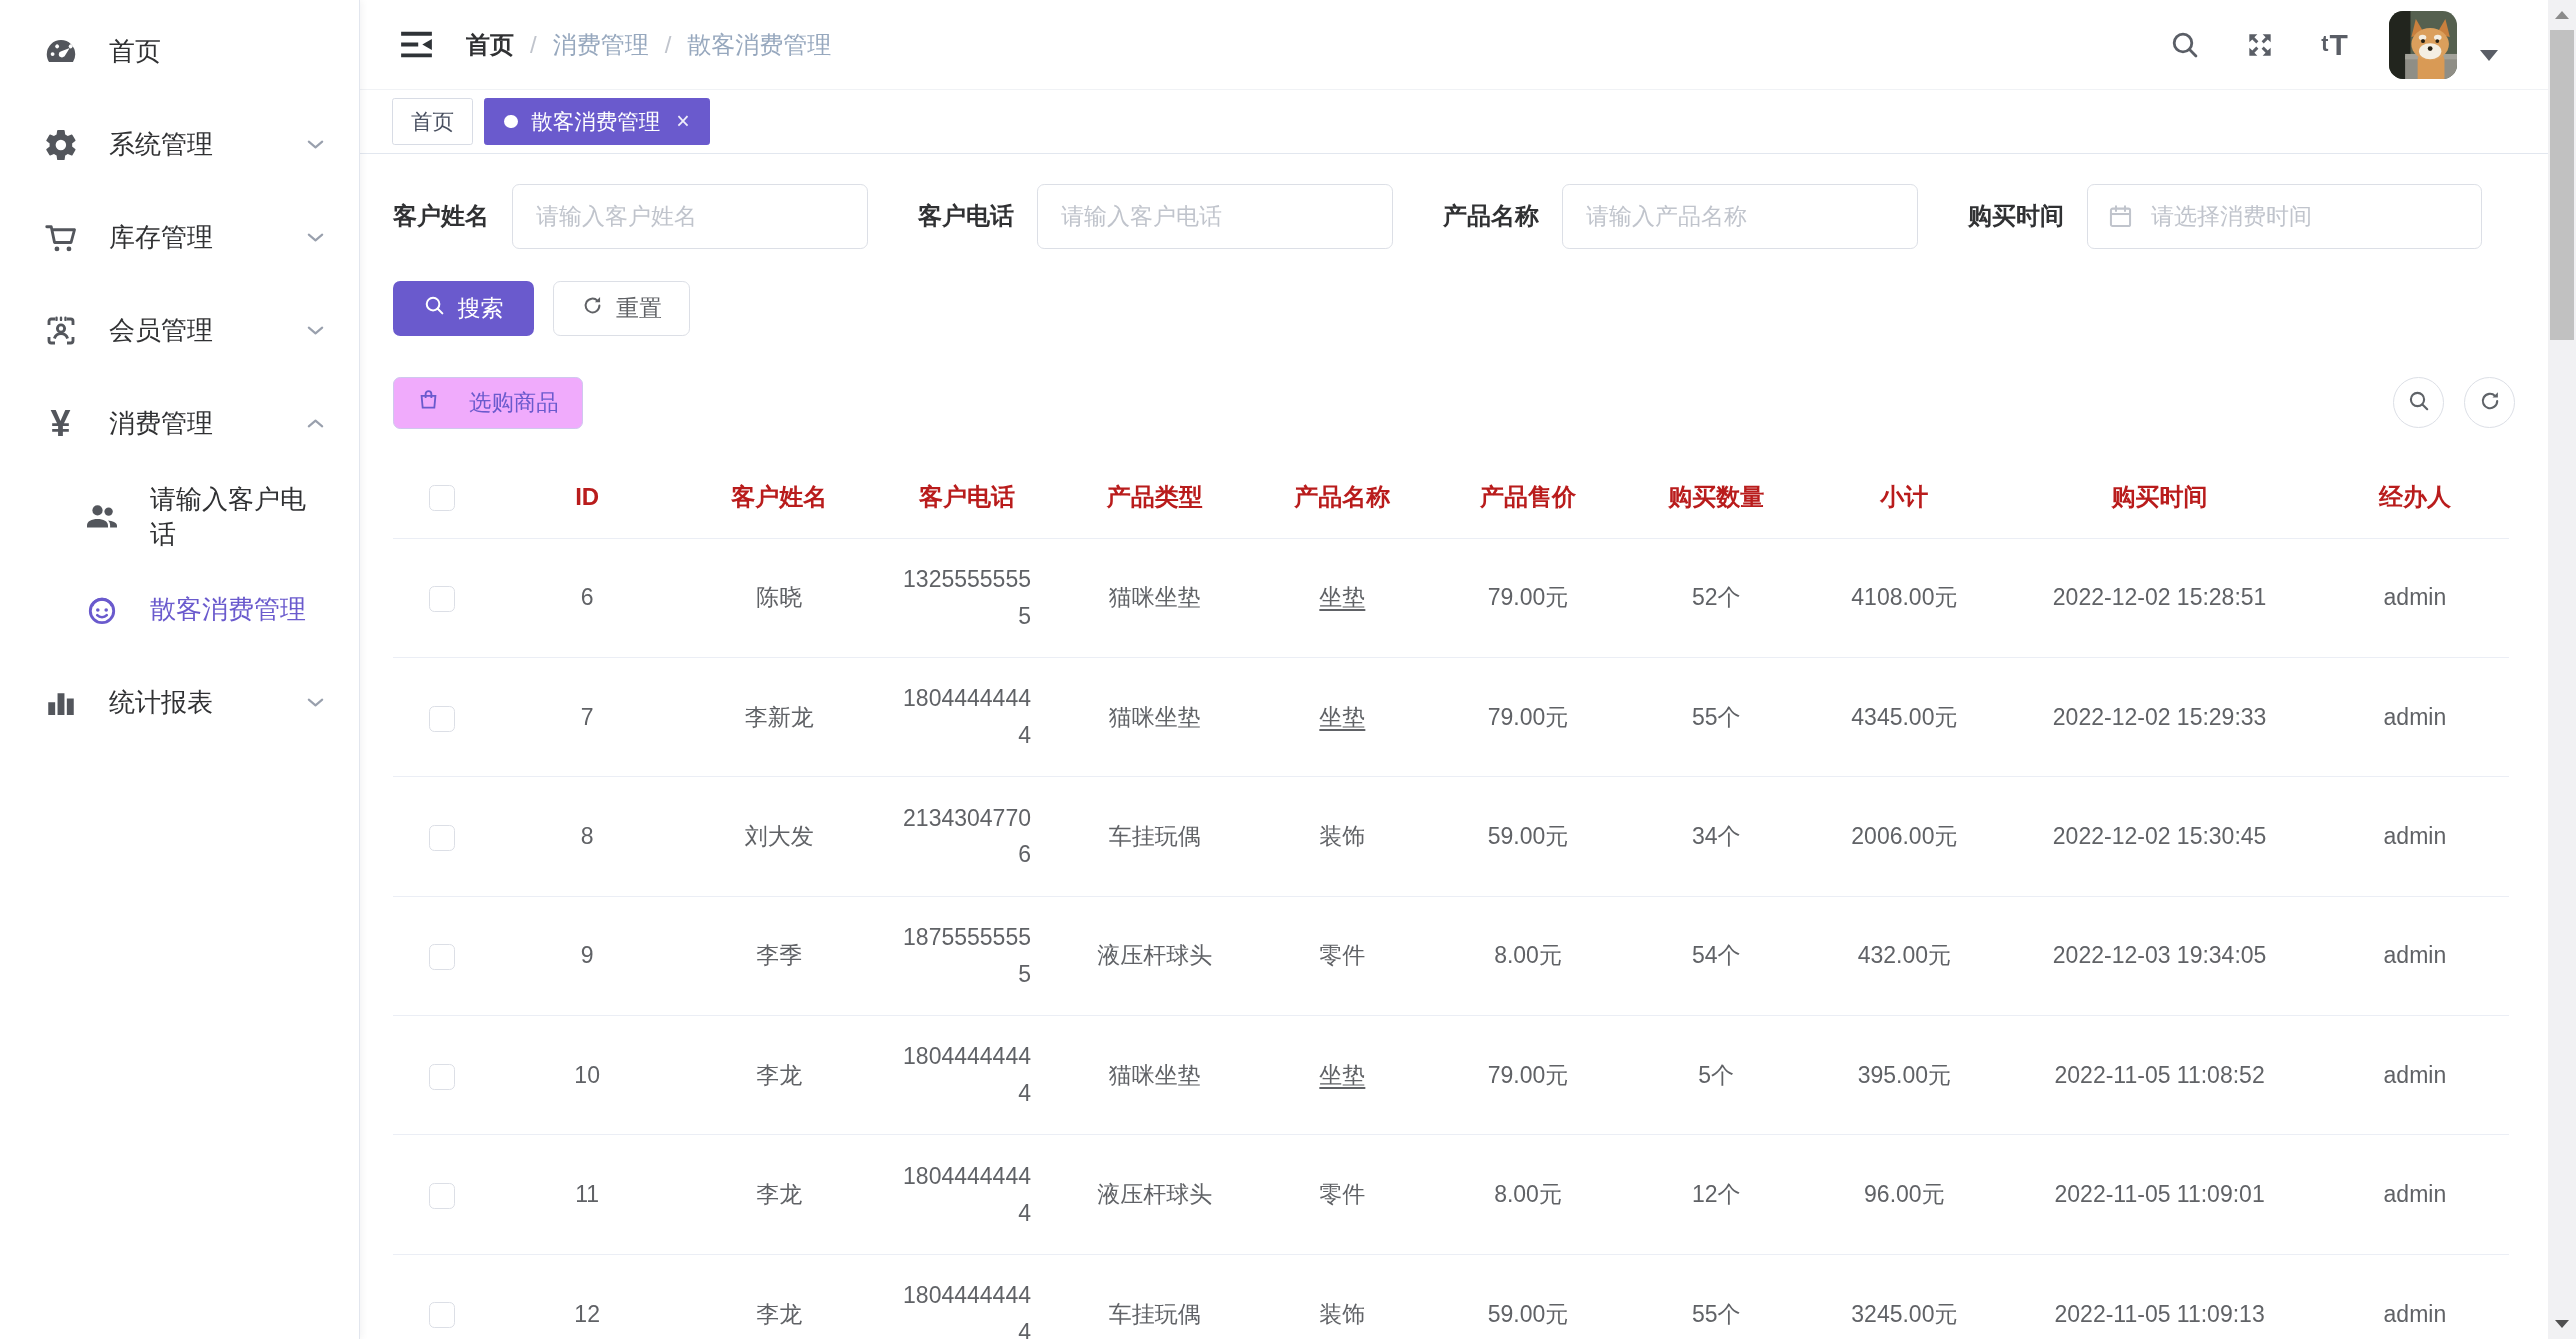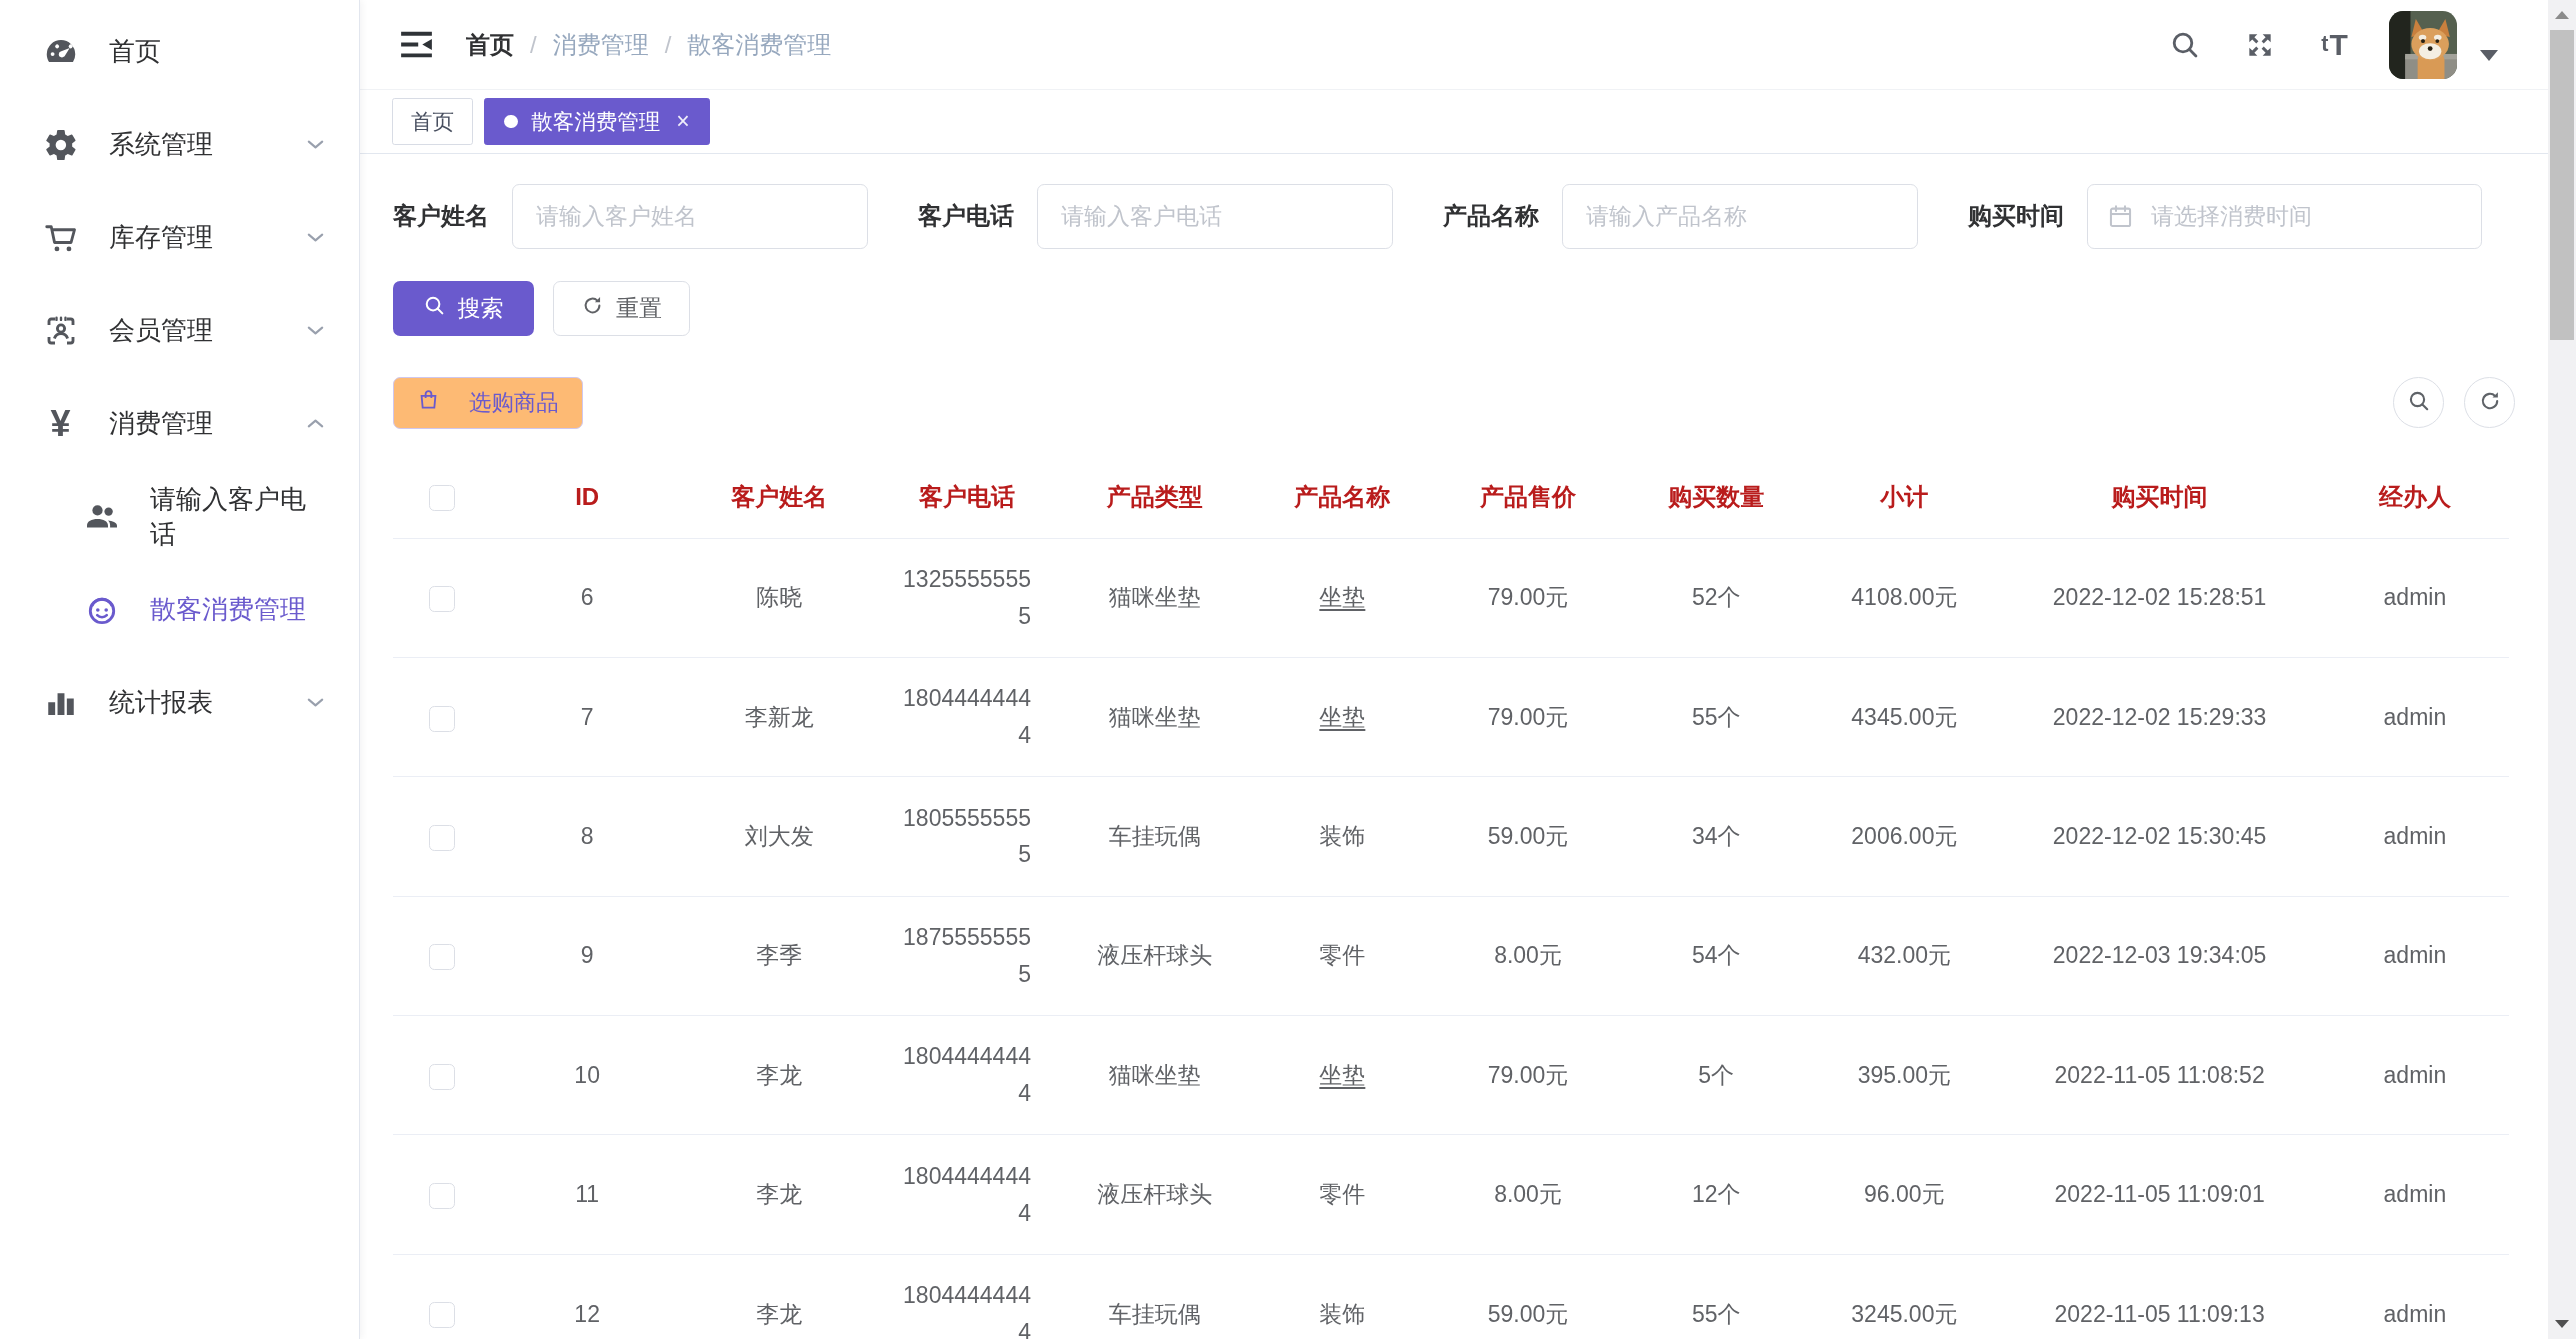--- a/index.html
+++ b/index.html
@@ -67,21 +67,21 @@
   .cal-icon { position:absolute; left:19.7px; color:#c0c4cc; width:27px; height:27px; display:flex;}
   .cal-icon svg { width:27px; height:27px; }
 
   .btn-row { margin-top:32px; display:flex; gap:19.7px; }
   .btn { display:inline-flex; align-items:center; justify-content:center; gap:11.6px; cursor:pointer;
          border-radius:7.2px; font-size:23px; border:0.9px solid transparent;
          font-family:"Liberation Sans","DejaVu Sans",sans-serif;}
   .btn svg { width:23px; height:23px; }
   .btn.primary { background:#6a5acd; color:#fff; height:55px; padding:0 29px; }
   .btn.plain   { background:#fff; color:#606266; border-color:#dcdfe6; height:55px; padding:0 27px; }
-  .btn.soft    { background:#fdba74; color:#6a5acd; border-color:#cfc7ee; height:52px; padding:0 23px; font-size:22.4px;gap:29px;}
+  .btn.soft    { background:#f0abfc; color:#6a5acd; border-color:#cfc7ee; height:52px; padding:0 23px; font-size:22.4px;gap:29px;}
 
   .toolbar { margin-top:41px; display:flex; align-items:center; justify-content:space-between; }
   .toolbar-right { display:flex; gap:19.7px; }
   .circle-btn { width:51px; height:51px; border-radius:50%; border:0.9px solid #dcdfe6; background:#fff;
                 color:#5f6368; display:flex; align-items:center; justify-content:center; cursor:pointer;}
   .circle-btn svg { width:24px; height:24px; }
 
   
   table { margin-top:27px; width:2116px; border-collapse:collapse; table-layout:fixed; }
   th { font-size:24px; font-weight:700; color:#b91c1c; padding:25px 12.5px; border-bottom:0.9px solid #ebeef5;
@@ -386,21 +386,21 @@
               <td class="c-price">79.00元</td>
               <td class="c-qty">55个</td>
               <td class="c-subtotal">4345.00元</td>
               <td class="c-time">2022-12-02 15:29:33</td>
               <td class="c-operator">admin</td>
             </tr>
             <tr>
               <td class="c-check"><span class="checkbox"></span></td>
               <td class="c-id">8</td>
               <td class="c-name">刘大发</td>
-              <td class="c-phone"><span>18055555555</span></td>
+              <td class="c-phone"><span>21343047706</span></td>
               <td class="c-type">车挂玩偶</td>
               <td class="c-product"><span class="">装饰</span></td>
               <td class="c-price">59.00元</td>
               <td class="c-qty">34个</td>
               <td class="c-subtotal">2006.00元</td>
               <td class="c-time">2022-12-02 15:30:45</td>
               <td class="c-operator">admin</td>
             </tr>
             <tr>
               <td class="c-check"><span class="checkbox"></span></td>

